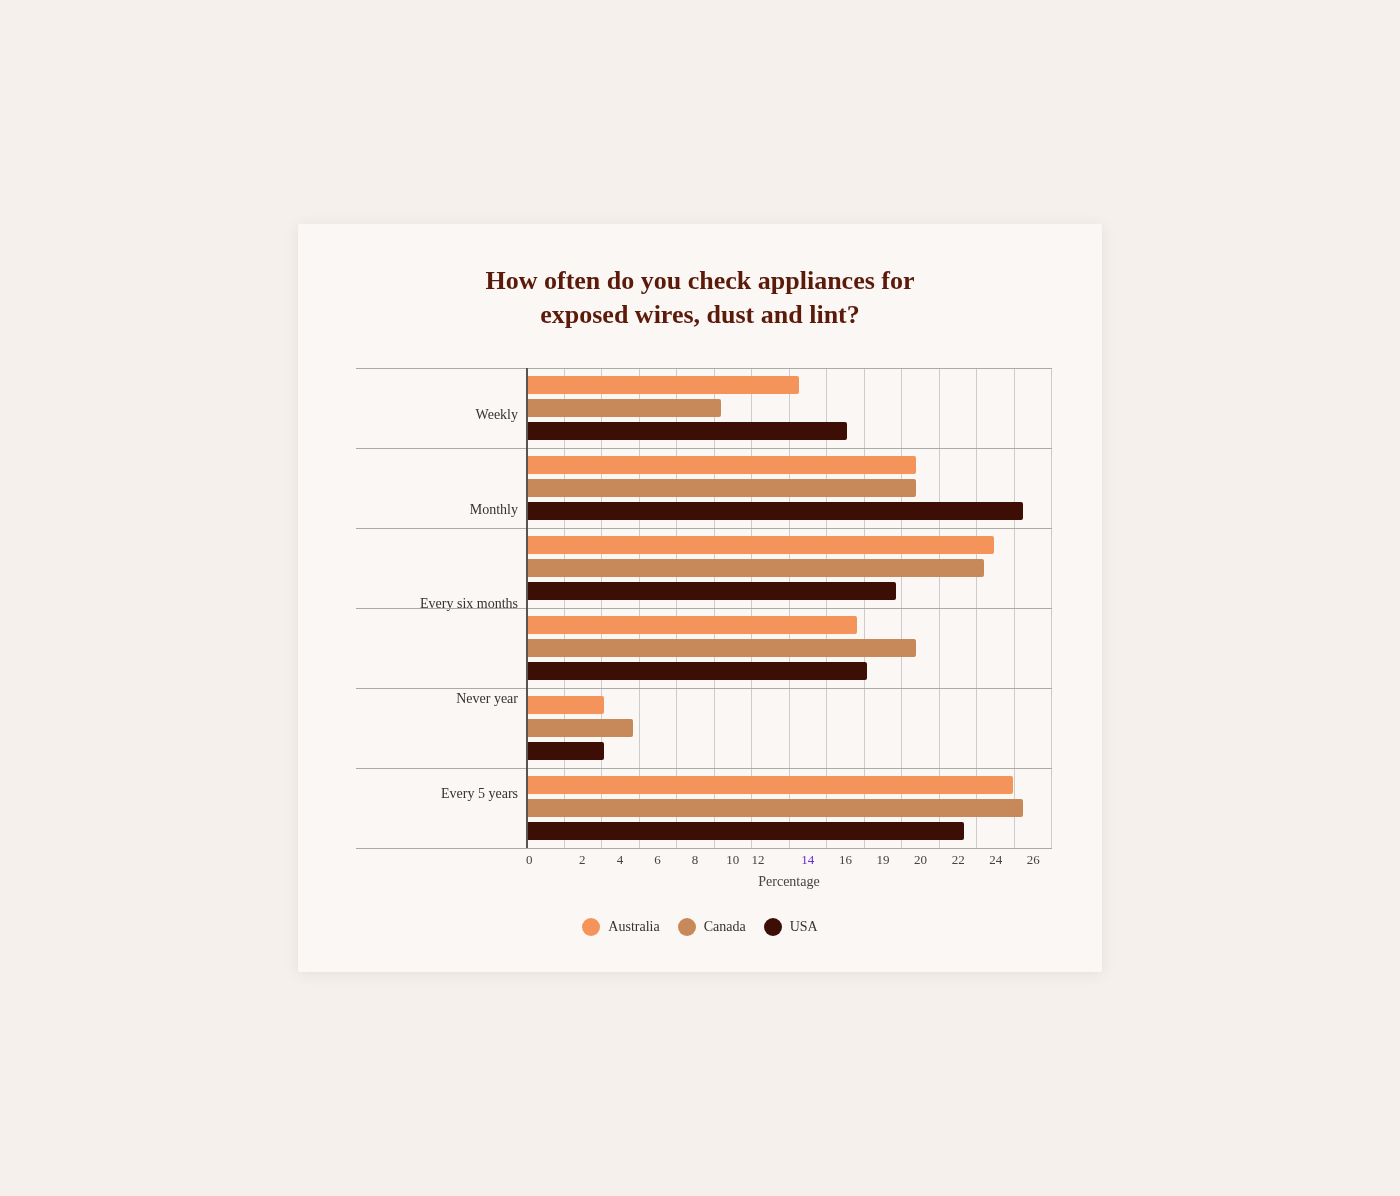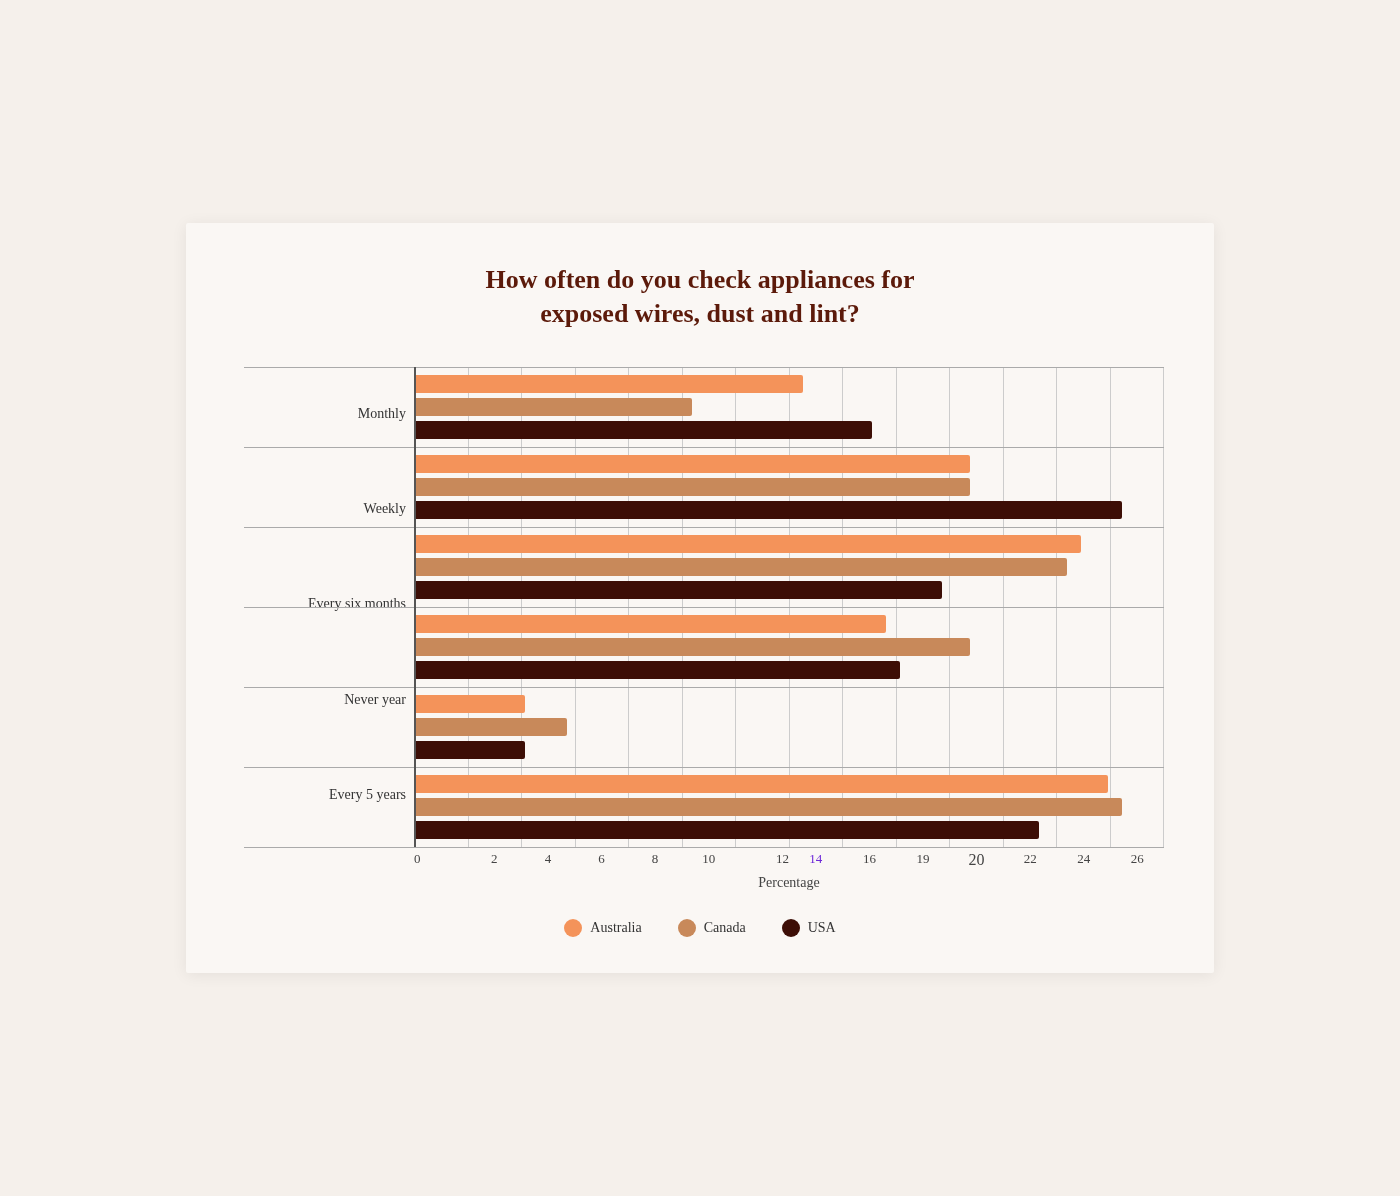--- a/index.html
+++ b/index.html
@@ -8,21 +8,21 @@
       display: flex;
       align-items: center;
       justify-content: center;
       min-height: 100vh;
       font-family: 'Georgia', serif;
     }
     .chart-container {
       background: #faf7f4;
       border-radius: 2px;
       padding: 40px 50px 36px 50px;
-      width: 1028px;
+      width: 804px;
       box-shadow: 0 2px 16px rgba(0,0,0,0.07);
     }
     .chart-title {
       text-align: center;
       color: #5c1a0a;
       font-size: 26px;
       font-weight: 800;
       line-height: 1.3;
       margin-bottom: 36px;
     }
@@ -107,21 +107,21 @@
       font-size: 14px;
       color: #444;
       margin-top: 6px;
     }
     
     .legend {
       display: flex;
       flex-direction: row;
       justify-content: center;
       align-items: center;
-      gap: 36px;
+      gap: 18px;
       margin-top: 28px;
     }
     .legend-item {
       display: flex;
       align-items: center;
       gap: 8px;
       font-size: 14px;
       color: #333;
     }
     .legend-circle {
@@ -136,22 +136,22 @@
 
 <div class="chart-container">
   <div class="chart-title">
     <span>How often do you check appliances for</span><br>
     <span>exposed wires, dust and lint?</span>
   </div>
 
   <div class="chart-area">
 
     <div class="y-labels" style="width:170px;">
-    <div class="y-label">Monthly</div>
-        <div class="y-label">Weekly</div>
+    <div class="y-label">Weekly</div>
+        <div class="y-label">Monthly</div>
         <div class="y-label">Every six months</div>
         <div class="y-label">Never year</div>
         <div class="y-label">Every 5 years</div>
       </div>
 
     <div class="plot-area">
       <div class="grid-and-bars" style="height:480px; position:relative;">
 
         <div class="grid-lines" id="grid-lines-container">
             <div style="flex: 1 1 0%; border-left: 1px solid rgb(204, 204, 204); height: 100%;"></div>
@@ -253,25 +253,25 @@
       </div>
 
       <div class="x-axis-area">
         <div class="x-tick-labels" id="x-tick-labels">
             <div style="flex: 1 1 0%; text-align: left; font-size: 13px; color: rgb(68, 68, 68);">0</div>
             <div style="flex: 1 1 0%; text-align: center; font-size: 13px; color: rgb(68, 68, 68);">2</div>
             <div style="flex: 1 1 0%; text-align: center; font-size: 13px; color: rgb(68, 68, 68);">4</div>
             <div style="flex: 1 1 0%; text-align: center; font-size: 13px; color: rgb(68, 68, 68);">6</div>
             <div style="flex: 1 1 0%; text-align: center; font-size: 13px; color: rgb(68, 68, 68);">8</div>
             <div style="flex: 1 1 0%; text-align: center; font-size: 13px; color: rgb(68, 68, 68);">10</div>
-            <div style="flex: 1 1 0%; text-align: right; font-size: 13px; color: rgb(68, 68, 68);">12</div>
+            <div style="flex: 1 1 0%; text-align: left; font-size: 13px; color: rgb(68, 68, 68);">12</div>
             <div style="flex: 1 1 0%; text-align: center; font-size: 13px; color: #6d28d9;">14</div>
             <div style="flex: 1 1 0%; text-align: center; font-size: 13px; color: rgb(68, 68, 68);">16</div>
             <div style="flex: 1 1 0%; text-align: center; font-size: 13px; color: rgb(68, 68, 68);">19</div>
-            <div style="flex: 1 1 0%; text-align: center; font-size: 16px; color: rgb(68, 68, 68);">20</div>
+            <div style="flex: 1 1 0%; text-align: center; font-size: 13px; color: rgb(68, 68, 68);">20</div>
             <div style="flex: 1 1 0%; text-align: center; font-size: 13px; color: rgb(68, 68, 68);">22</div>
             <div style="flex: 1 1 0%; text-align: center; font-size: 13px; color: rgb(68, 68, 68);">24</div>
             <div style="flex: 1 1 0%; text-align: center; font-size: 13px; color: rgb(68, 68, 68);">26</div>
           </div>
         <div class="x-axis-label">Percentage</div>
       </div>
     </div>
   </div>
 
   <div class="legend" id="legend-container">

